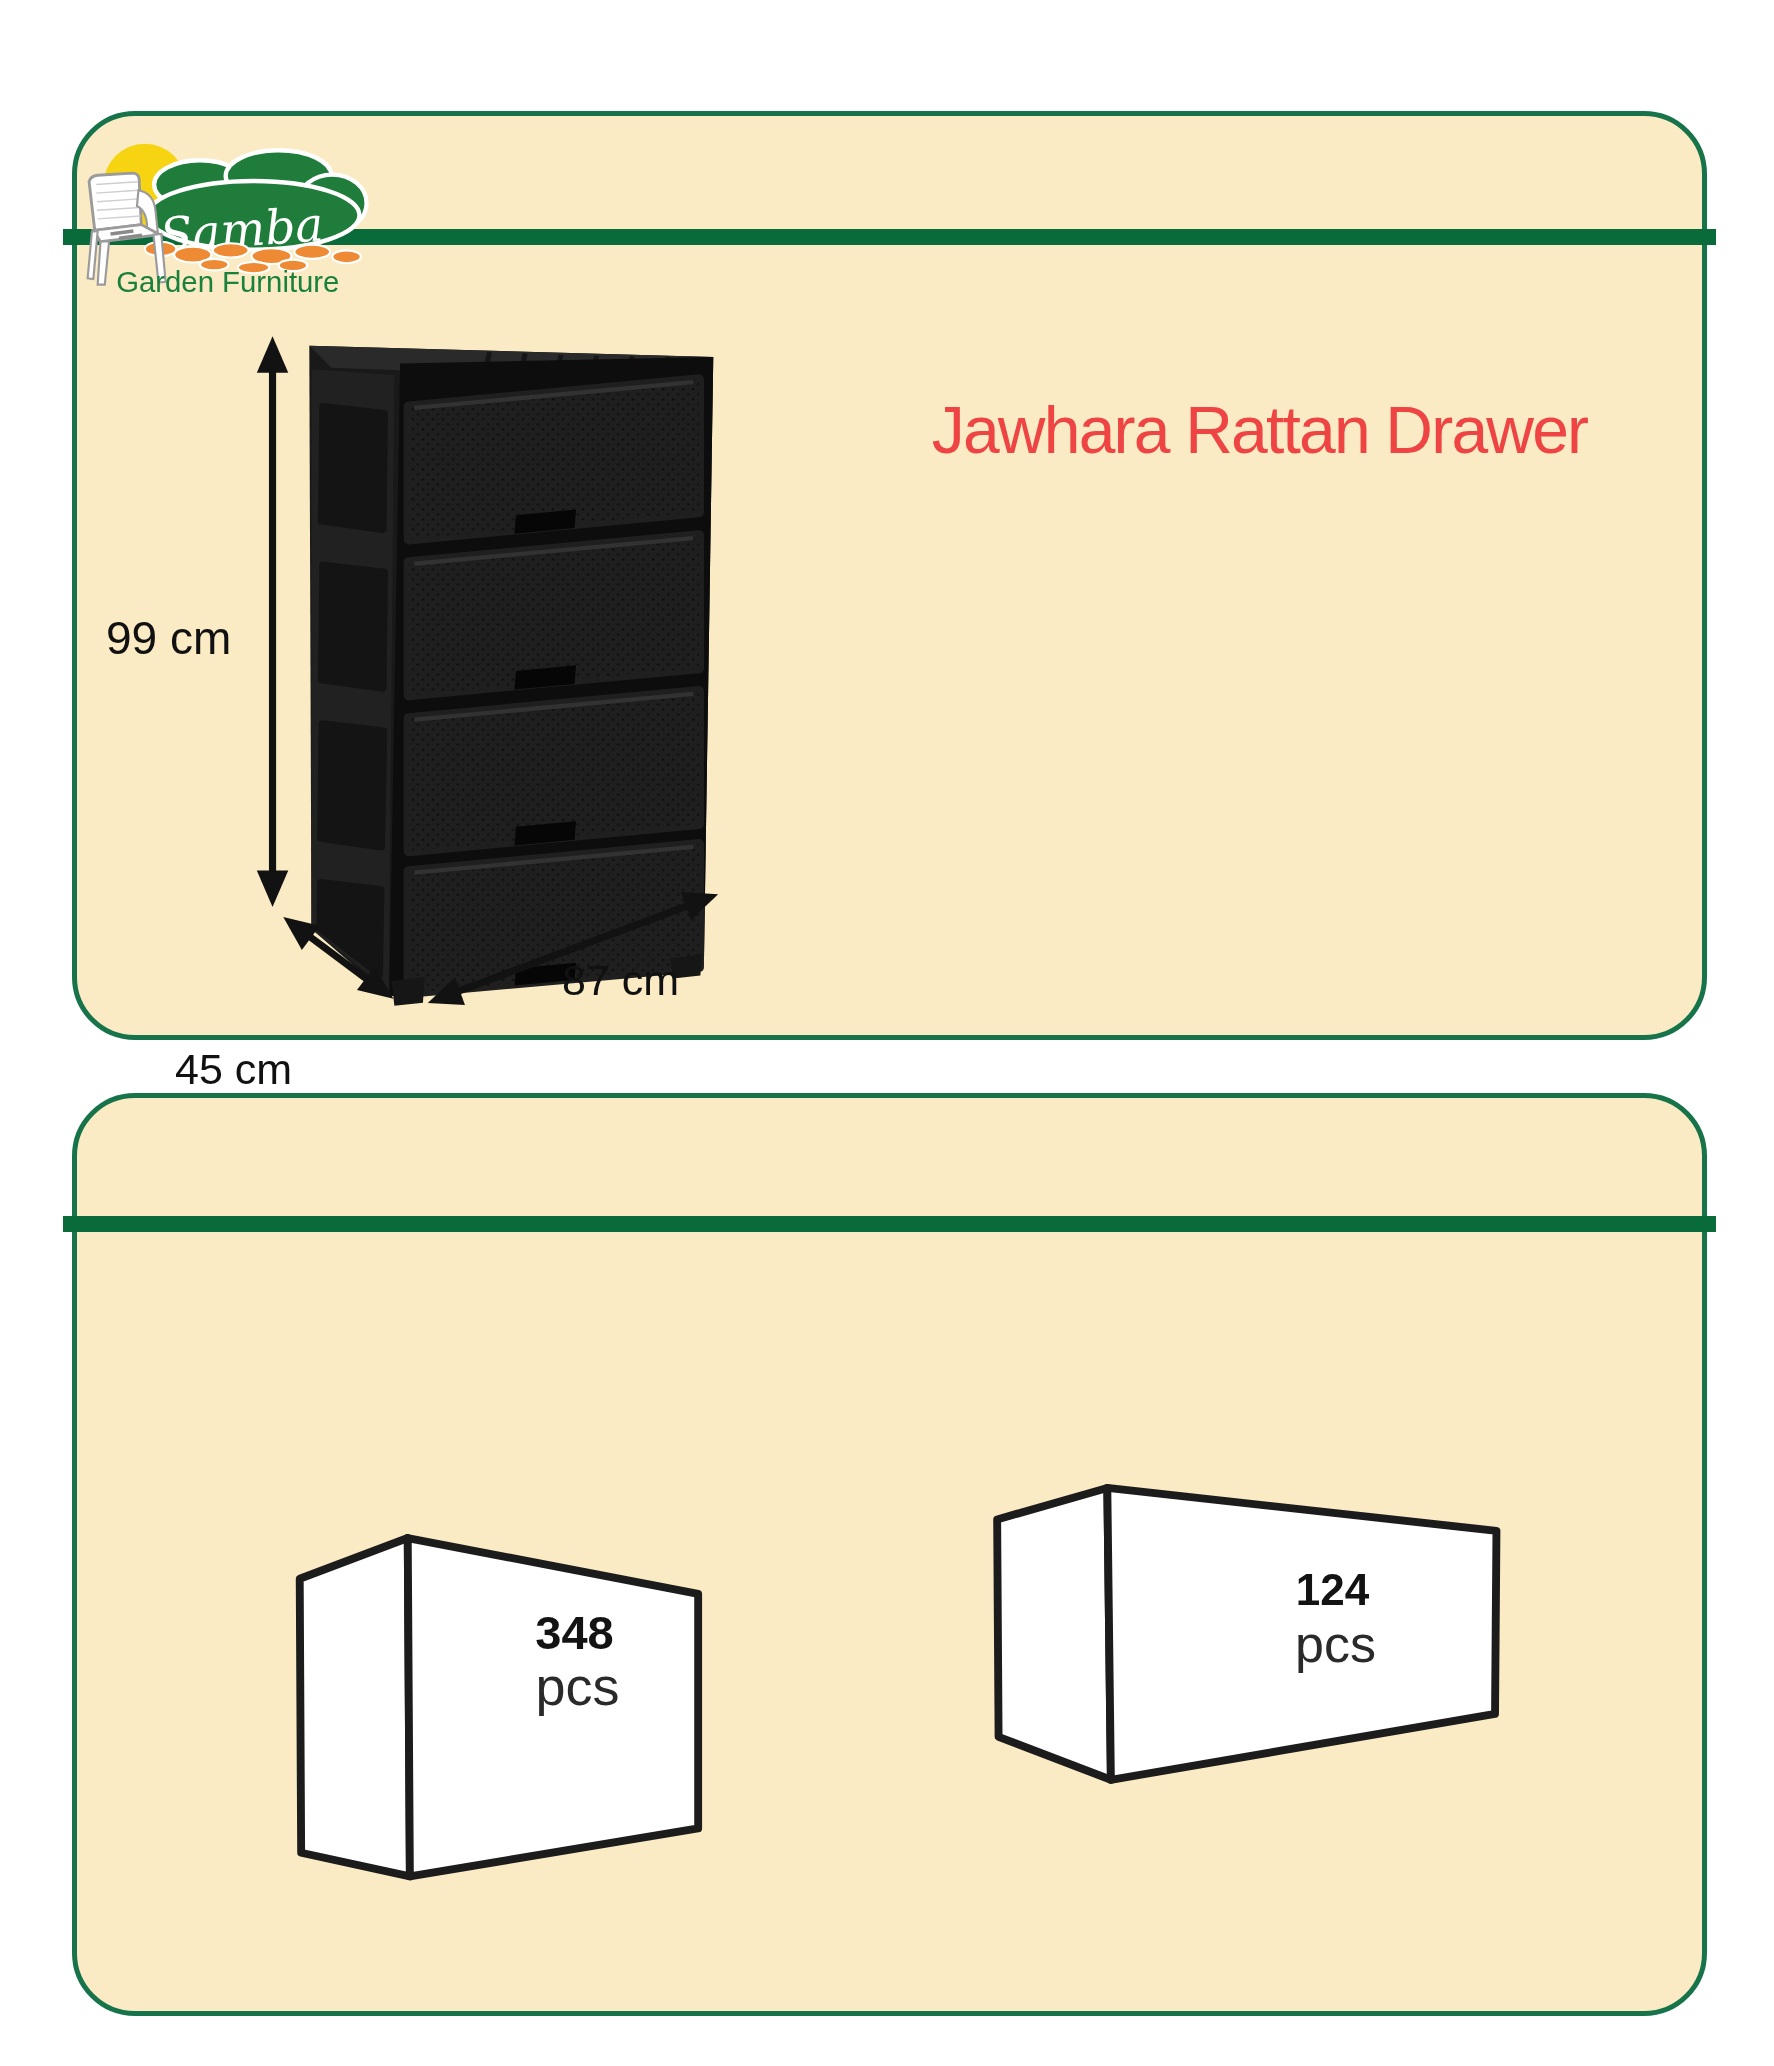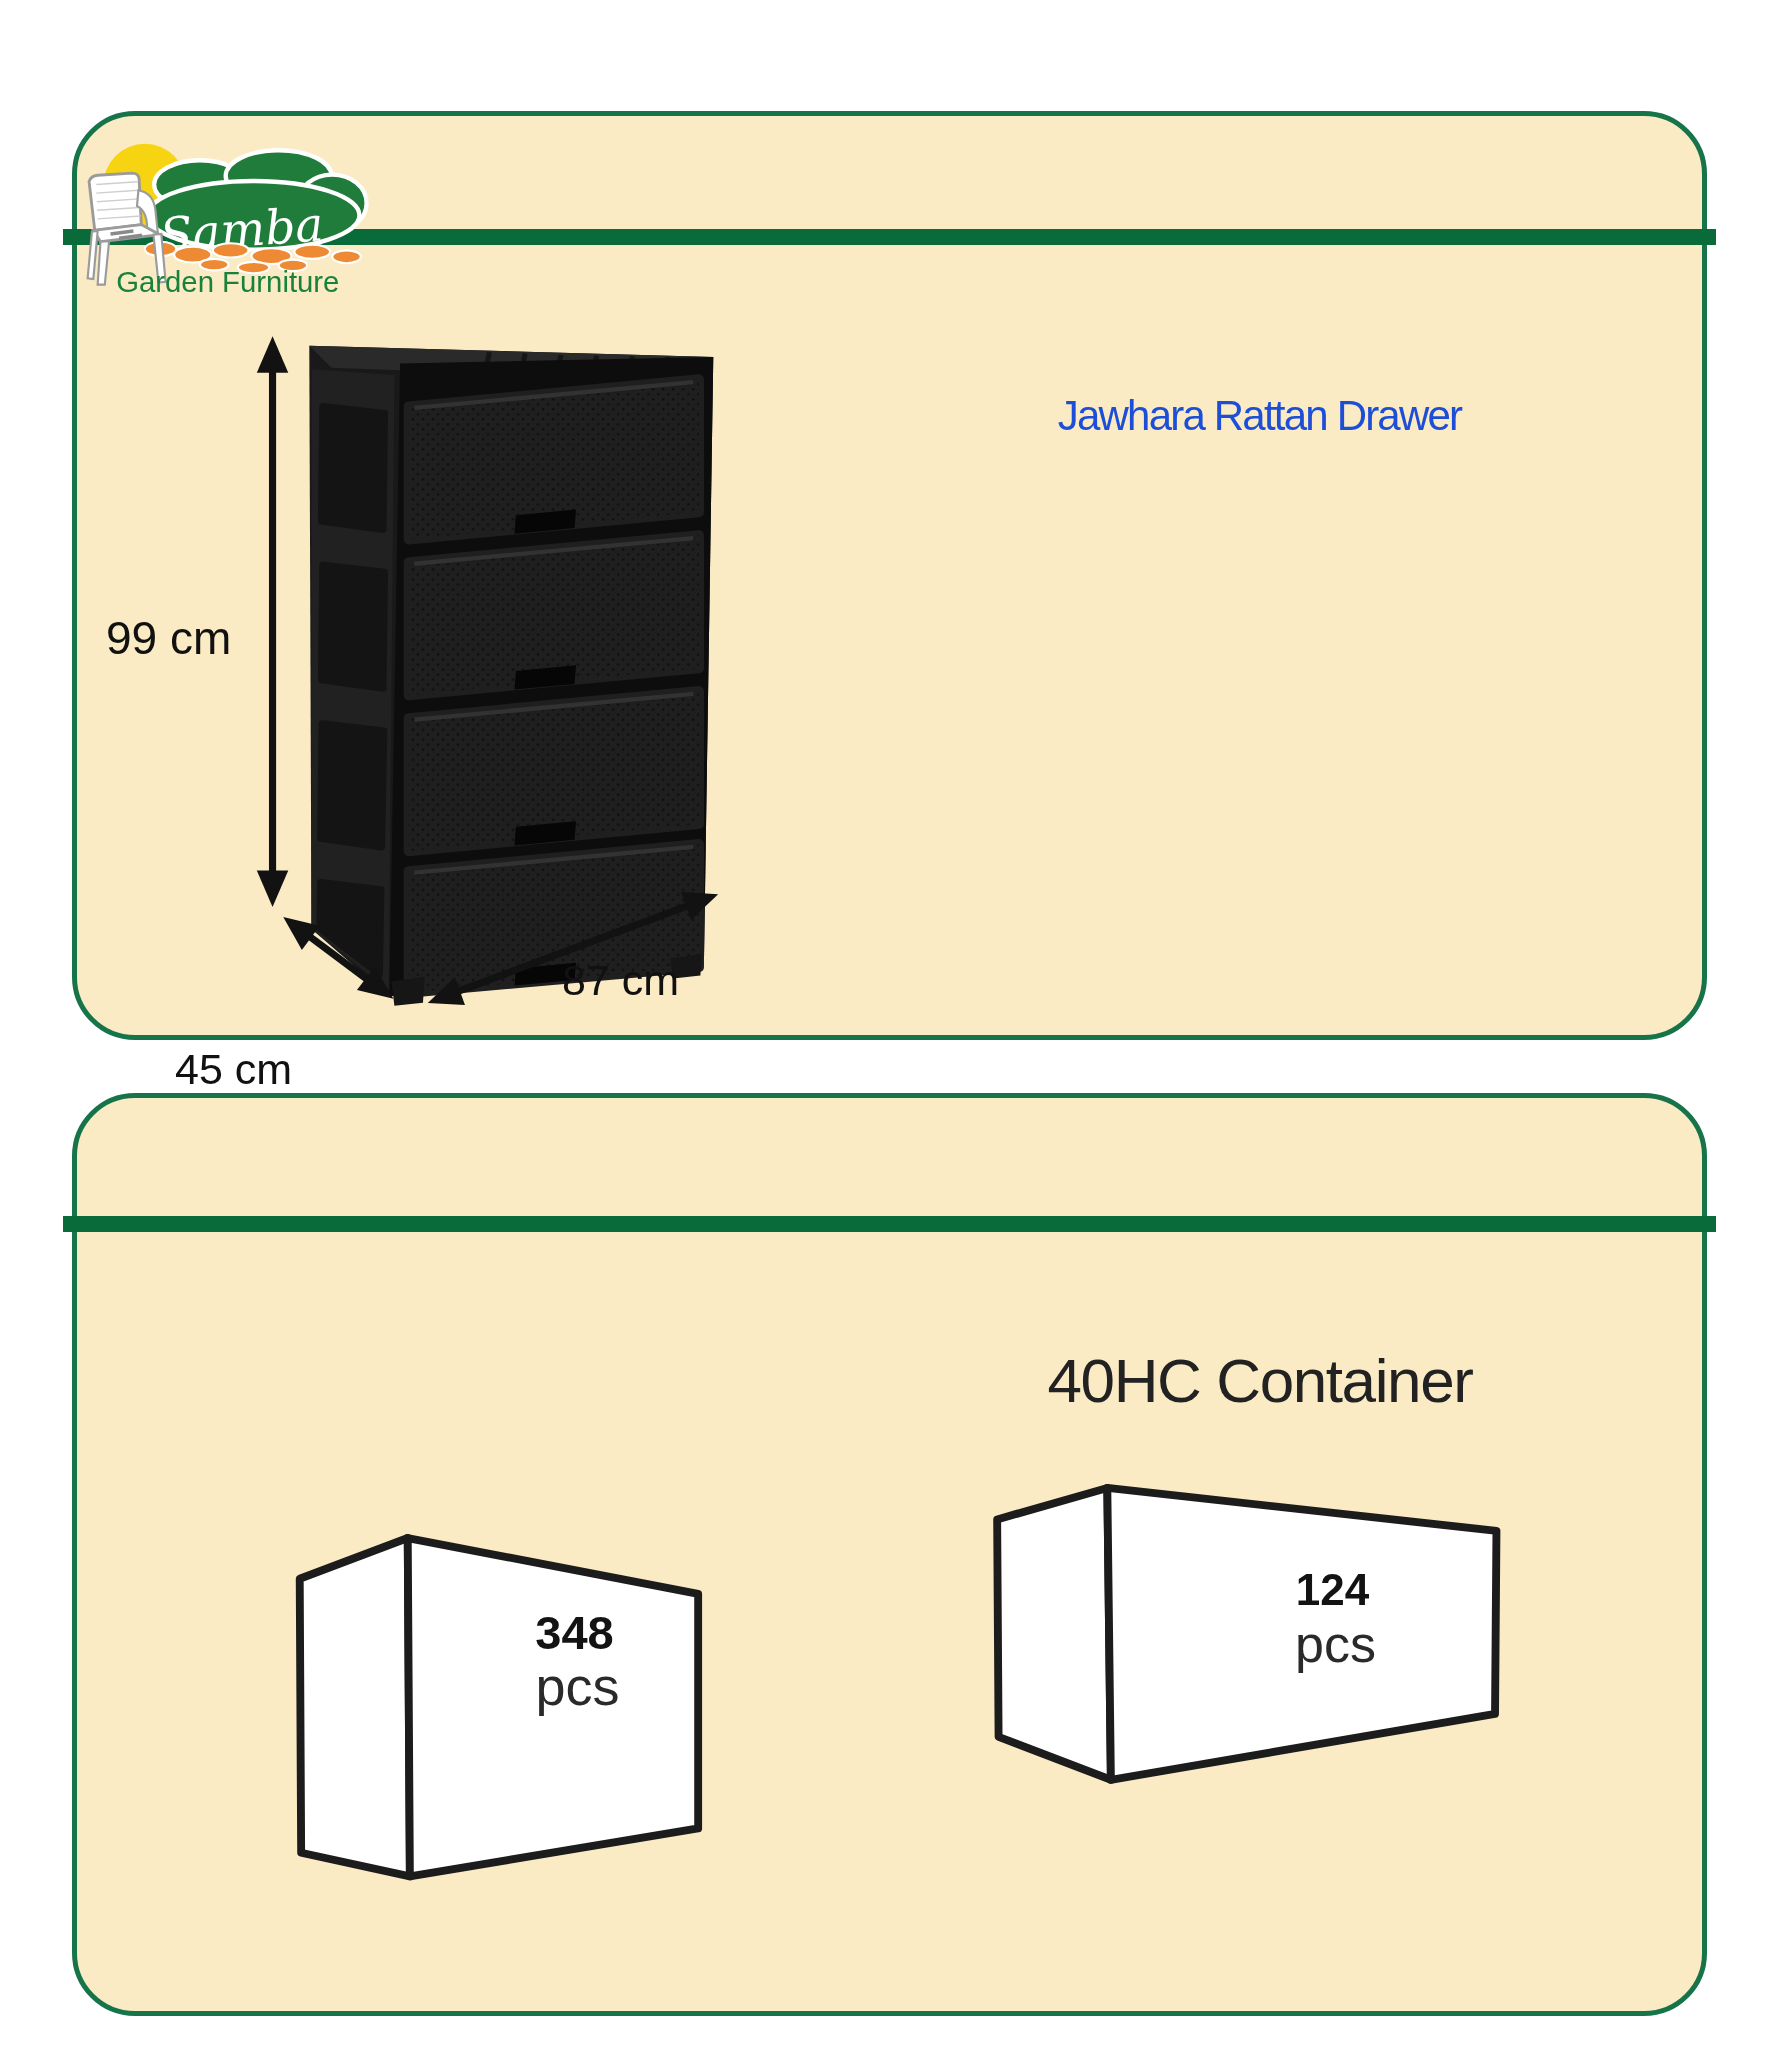--- a/index.html
+++ b/index.html
@@ -20,21 +20,21 @@
   #green-bar-top{top:229px;}
   #green-bar-bottom{top:1216px;}
   .abs{position:absolute;}
   .title-ar{
     left:896px;top:292px;width:715px;text-align:center;
     font-family:"DejaVu Sans",sans-serif;font-size:54px;font-weight:500;
     color:#161616;direction:rtl;
   }
   .title-en{
     left:830px;top:392px;width:859px;text-align:center;
-    font-size:42px;letter-spacing:-1.8px;color:#1d4ed8;font-weight:500;
+    font-size:66px;letter-spacing:-1.8px;color:#ef4444;font-weight:500;
   }
   .dim-label{
     font-weight:400;color:#111111;width:165px;
   }
   #height-label{left:106px;top:611px;font-size:46px;}
   #depth-label{left:175px;top:1001px;font-size:43px;margin-top:44px;}
   #width-label{left:562px;top:956px;font-size:43px;}
   .container-title{
     width:572px;text-align:center;font-size:62px;letter-spacing:-1.4px;
     color:#222222;font-weight:500;
@@ -169,21 +169,20 @@
     </g>
   </svg>
 
   <div id="height-label" class="abs dim-label">99 cm</div>
   <div id="depth-label" class="abs dim-label">45 cm</div>
   <div id="width-label" class="abs dim-label">87 cm</div>
 
   <div id="bottom-panel" class="panel"></div>
   <div id="green-bar-bottom" class="green-bar"></div>
 
-  <div id="title-40hc" class="abs container-title">40HC Container</div>
 
   <svg class="overlay" width="1774" height="2066" viewBox="0 0 2480 2888">
     <g fill="#FFFFFF" stroke="#1C1C1C" stroke-width="11" stroke-linejoin="round">
       <polygon points="419,2207 570,2150 573,2623 421,2590"></polygon>
       <polygon points="570,2150 976,2228 976,2556 573,2623"></polygon>
     </g>
     <g fill="#FFFFFF" stroke="#1C1C1C" stroke-width="11" stroke-linejoin="round">
       <polygon points="1394,2124 1548,2080 1553,2488 1396,2428"></polygon>
       <polygon points="1548,2080 2092,2140 2090,2396 1553,2488"></polygon>
     </g>

